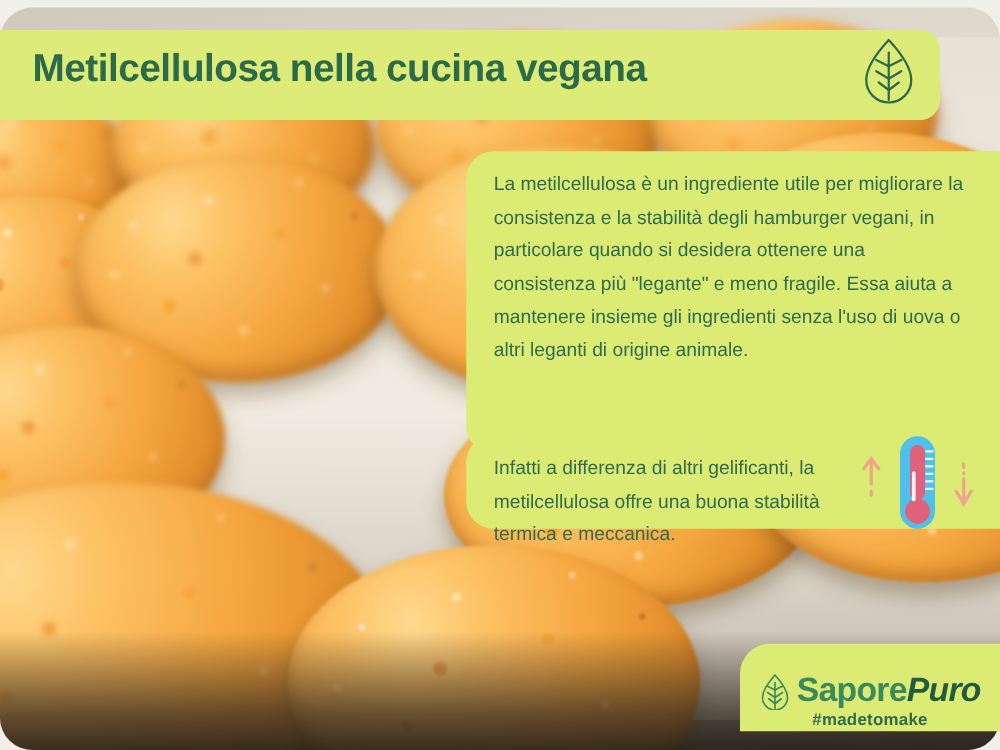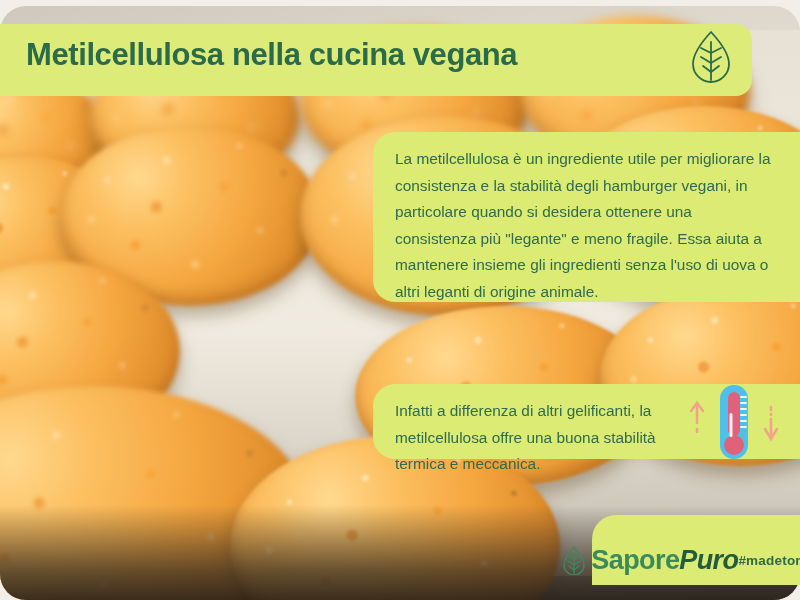--- a/index.html
+++ b/index.html
@@ -89,47 +89,47 @@
 
   
   .panel {
     position: absolute;
     background: #dbeb74;
     color: #2e6b4f;
     font-size: 15.4px;
     line-height: 26.5px;
   }
   #panel-1 {
-    left: 373px; top: 132px;
-    width: 427px; height: 170px;
+    left: 373px; top: 121px;
+    width: 427px; height: 242px;
     border-radius: 22px 0 0 22px;
     padding: 14px 24px 12px 22px;
   }
   #panel-2 {
-    left: 373px; top: 384px;
+    left: 373px; top: 348px;
     width: 427px; height: 75px;
     border-radius: 22px 0 0 22px;
     padding: 14px 120px 10px 22px;
   }
   .thermo-wrap {
     position: absolute;
     right: 18px; top: 50%;
     transform: translateY(-50%);
     width: 96px; height: 78px;
   }
 
   
   .logo-box {
     position: absolute;
     left: 592px; top: 515px;
     width: 208px; height: 70px;
     background: #dbeb74;
     border-radius: 24px 0 0 0;
     display: flex;
-    flex-direction: row;
+    flex-direction: column;
     align-items: center;
     justify-content: center;
     padding-top: 20px;
   }
   .logo-row { display: flex; align-items: center; gap: 4px; }
   .logo-leaf { width: 26px; height: 30px; flex: none; }
   .logo-word { font-size: 27px; font-weight: 700; letter-spacing: -0.6px; line-height: 1; }
   .logo-sapore { color: #3a8a5e; }
   .logo-puro { color: #215c3f; }
   .logo-tag {

